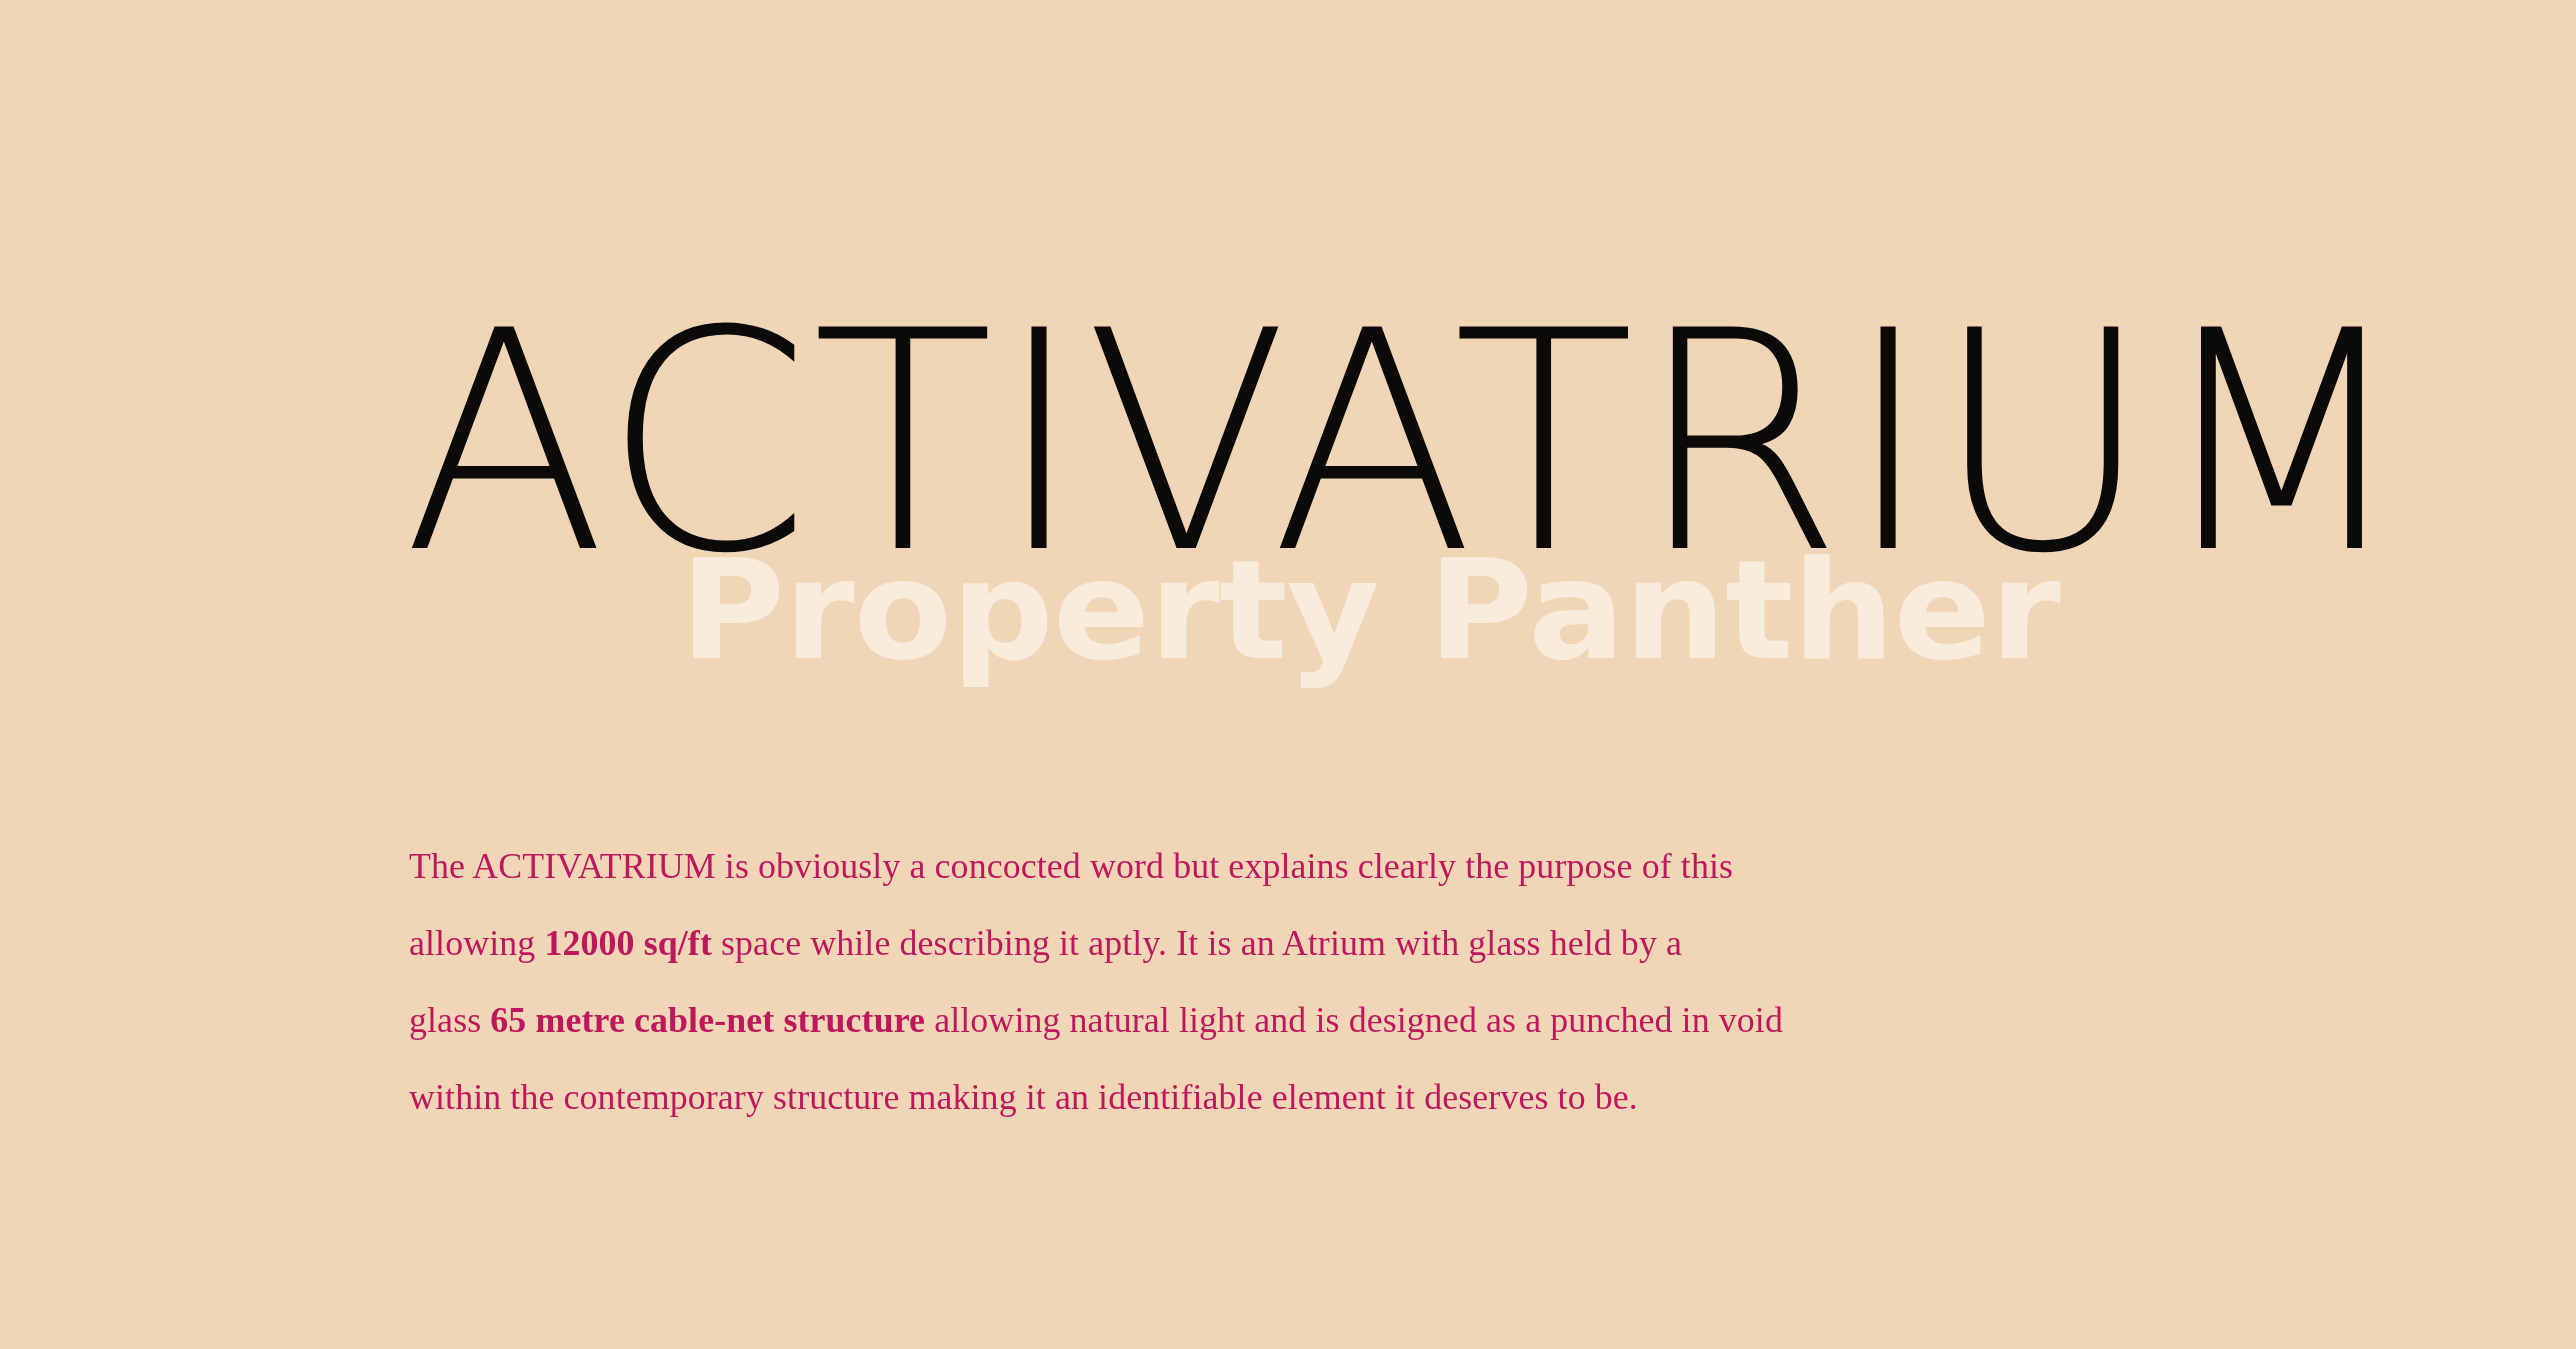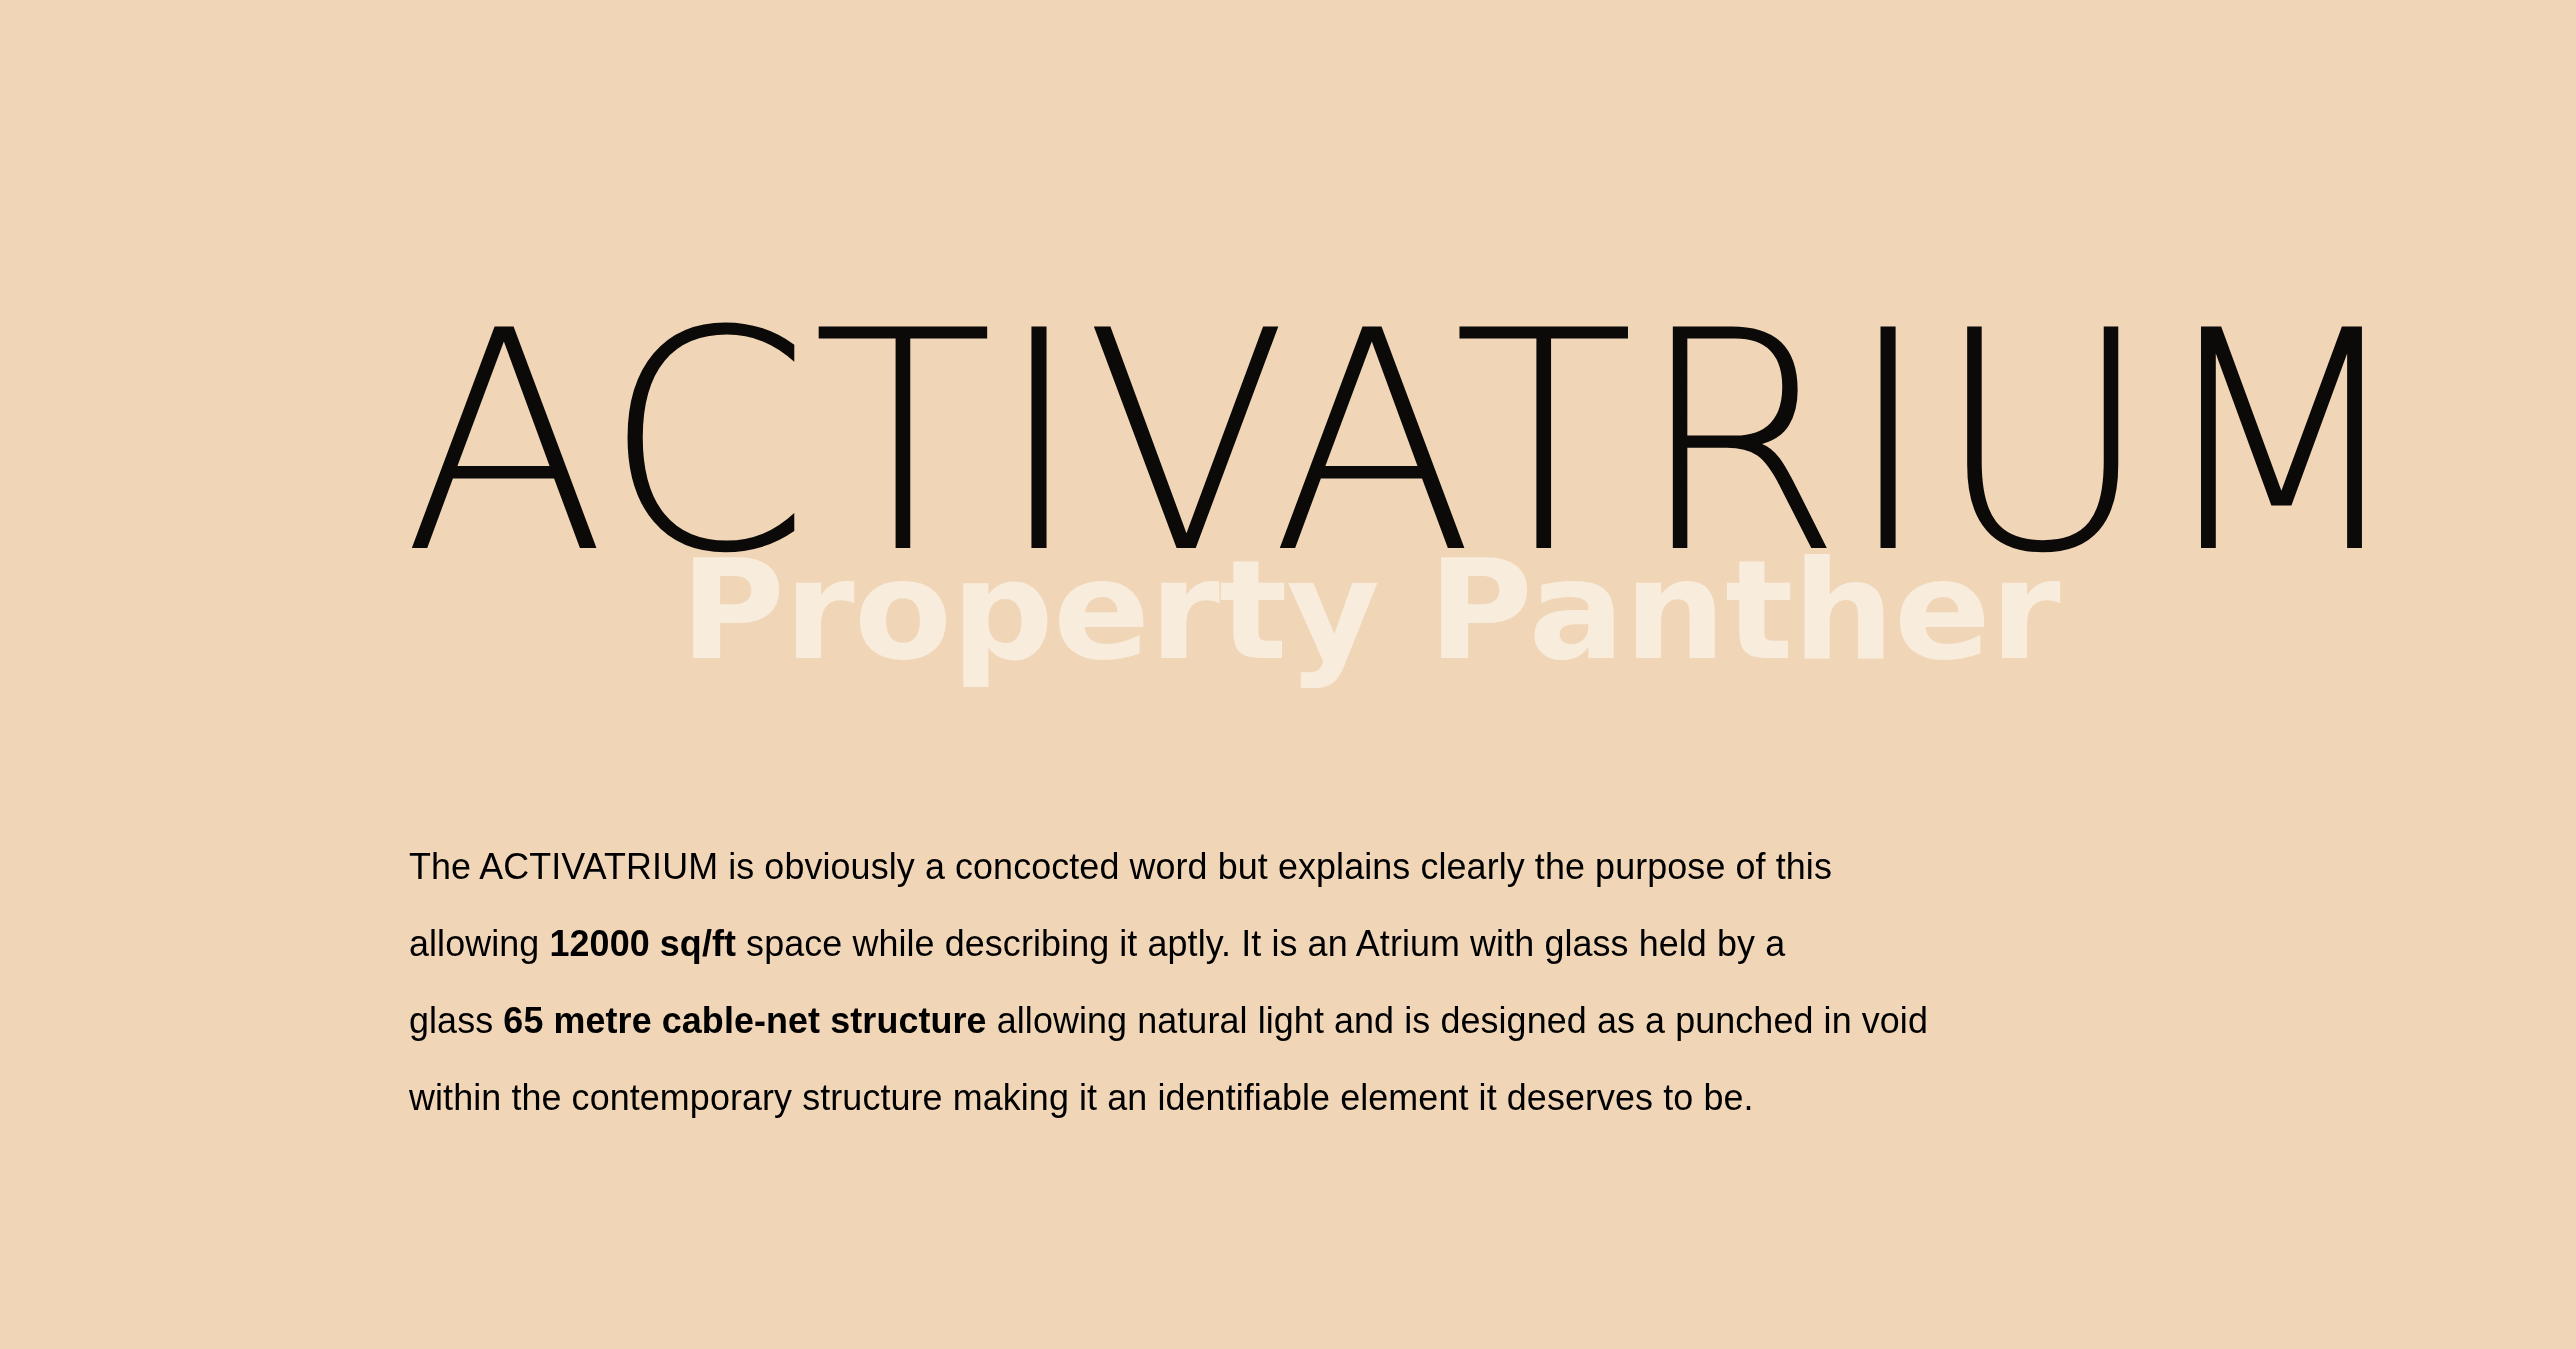--- a/index.html
+++ b/index.html
@@ -67,25 +67,25 @@
     font-stretch:normal;
   }
 
   
   .body-copy {
     position:absolute;
     left:409px;
     top:828px;
     z-index:3;
     width:1817px;
-    font-family:Liberation Sans, sans-serif;
+    font-family:Liberation Serif, serif;
     font-weight:400;
     font-size:36px;
     line-height:77px;
-    color:#000000;
+    color:#be185d;
     letter-spacing:0.1px;
   }
 
   .body-copy b,
   .body-copy strong {
     font-weight:700;
     letter-spacing:0.1px;
   }
 
   .body-copy .line { display:block; white-space:nowrap; }

